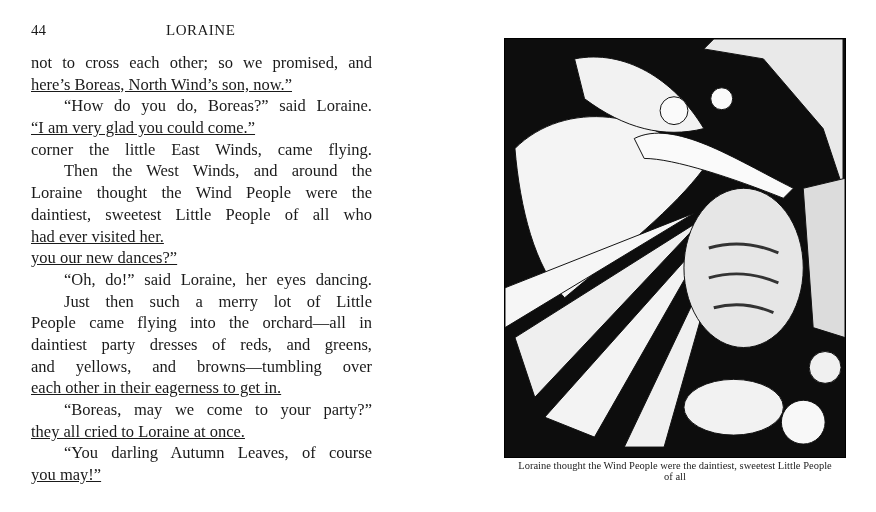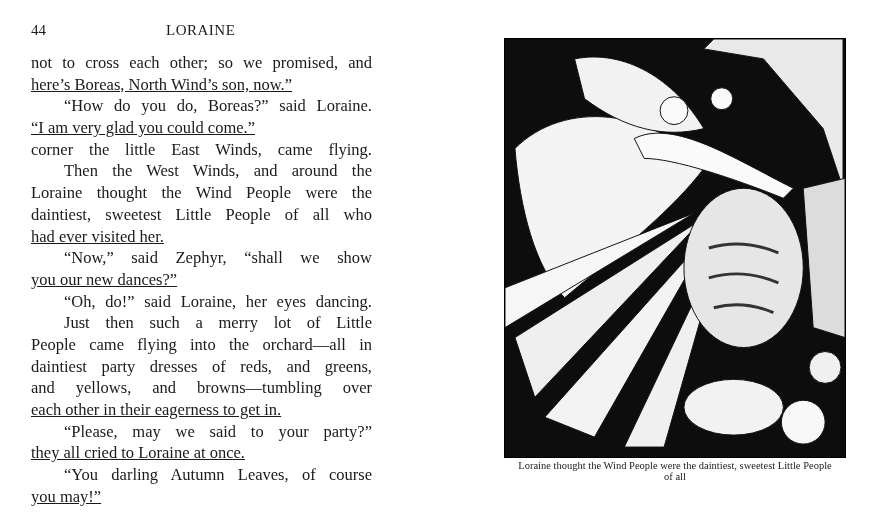--- a/index.html
+++ b/index.html
@@ -31,29 +31,28 @@
   <div class="body-text" id="body-text">
       <span class="line">not to cross each other; so we promised, and</span>
       <span class="line last">here’s Boreas, North Wind’s son, now.”</span>
       <span class="line indent">“How do you do, Boreas?” said Loraine.</span>
       <span class="line last">“I am very glad you could come.”</span>
       <span class="line">corner the little East Winds, came flying.</span>
       <span class="line indent">Then the West Winds, and around the</span>
       <span class="line">Loraine thought the Wind People were the</span>
       <span class="line">daintiest, sweetest Little People of all who</span>
       <span class="line last">had ever visited her.</span>
-      <span class="line indent">“Now,” said Zephyr, “shall we show</span>
       <span class="line last">you our new dances?”</span>
       <span class="line indent">“Oh, do!” said Loraine, her eyes dancing.</span>
       <span class="line indent">Just then such a merry lot of Little</span>
       <span class="line">People came flying into the orchard—all in</span>
       <span class="line">daintiest party dresses of reds, and greens,</span>
       <span class="line">and yellows, and browns—tumbling over</span>
       <span class="line last">each other in their eagerness to get in.</span>
-      <span class="line indent">“Please, may we said to your party?”</span>
+      <span class="line indent">“Boreas, may we come to your party?”</span>
       <span class="line last">they all cried to Loraine at once.</span>
       <span class="line indent">“You darling Autumn Leaves, of course</span>
       <span class="line last">you may!”</span>
     </div>
 </div>
 
 <div class="right-page">
   <div class="illustration">
     <svg viewBox="0 0 342 420" preserveAspectRatio="none">
       <rect x="0" y="0" width="342" height="420" fill="#0d0d0d"></rect>

